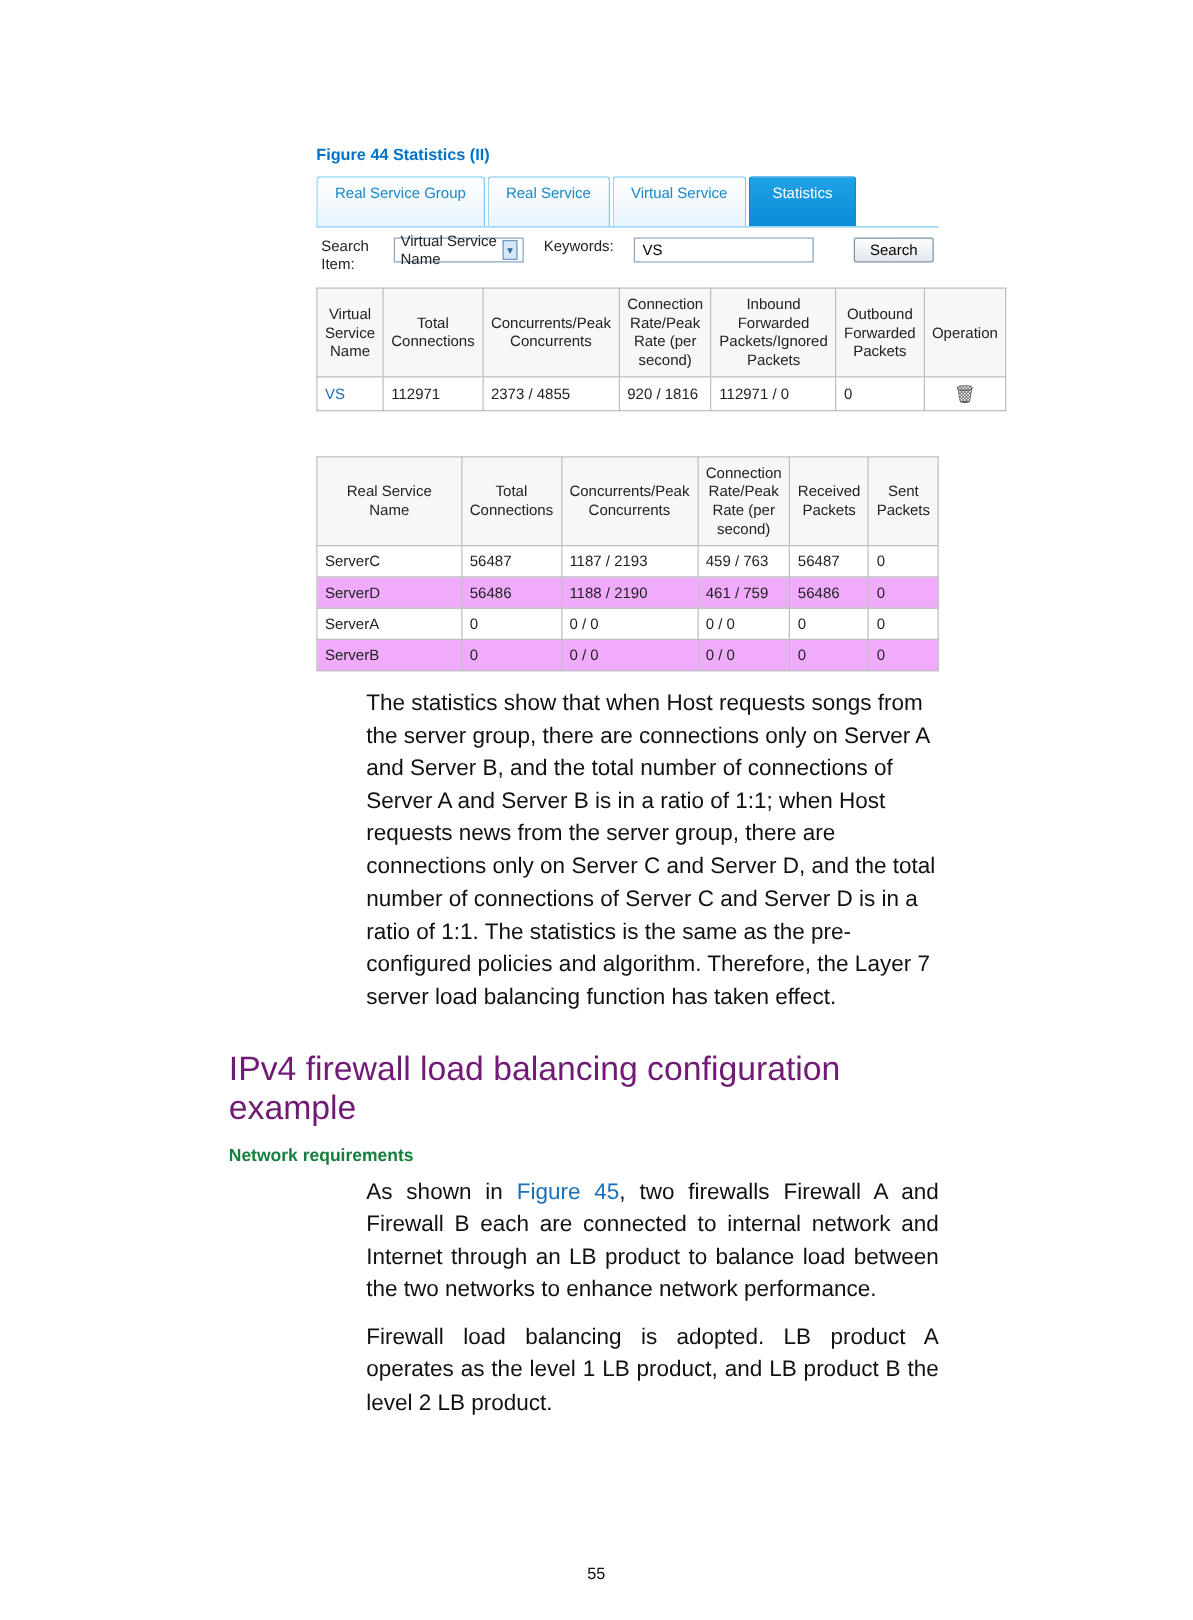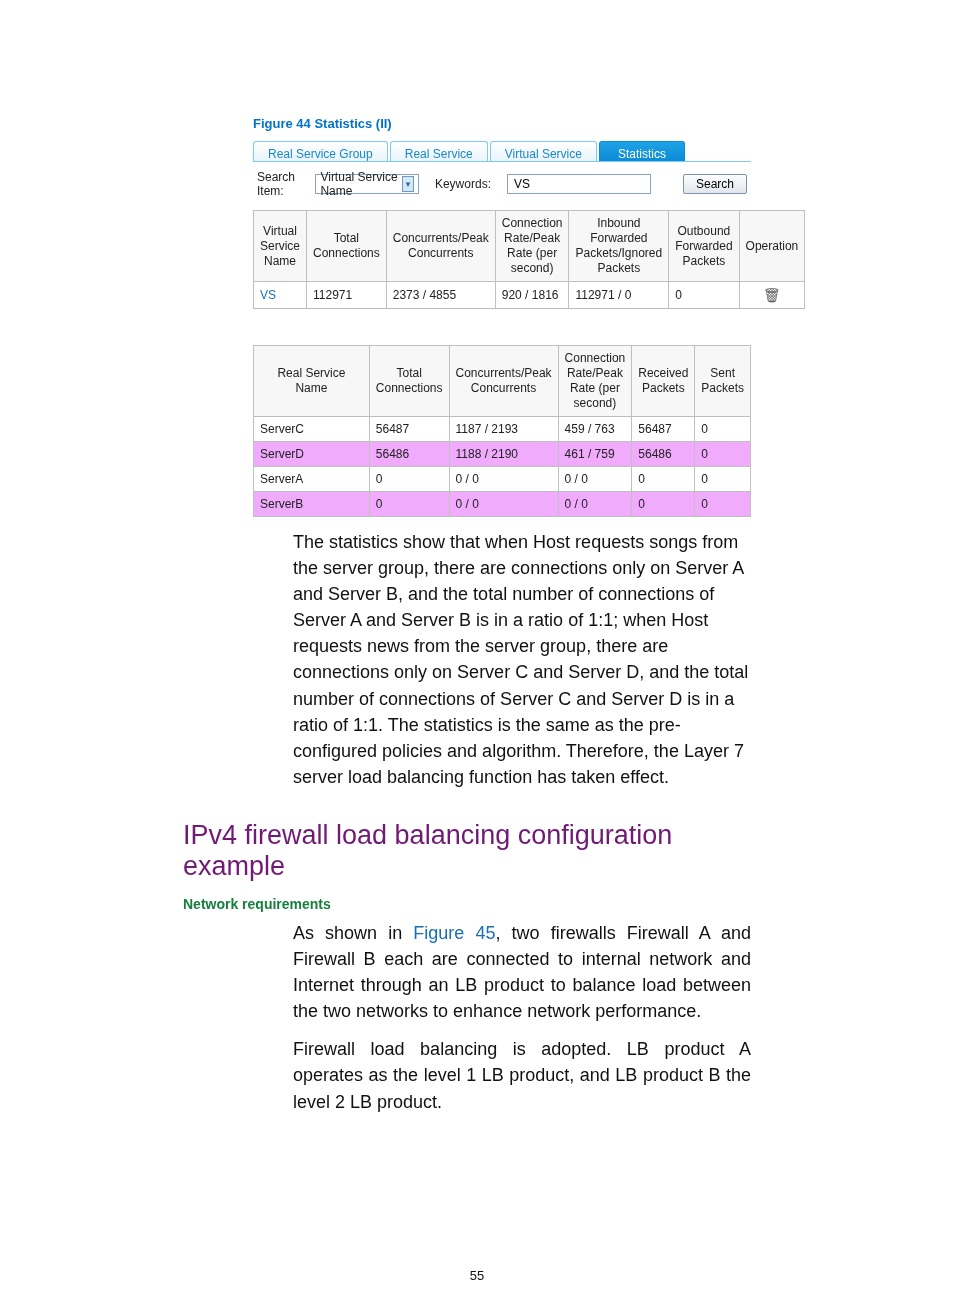--- a/index.html
+++ b/index.html
@@ -28,41 +28,41 @@
   .panel {
     margin: 0 20px 12px 70px;
   }
   
   .tabs {
     display: flex;
     border-bottom: 1px solid #7ecaf5;
     font-family: Arial, sans-serif;
   }
   .tab {
-    padding: 5px 14px 0 14px;
+    padding: 5px 14px 20px 14px;
     font-size: 12px;
     color: #1a87c8;
     border: 1px solid #7ecaf5;
     border-bottom: none;
     background: linear-gradient(#fff, #e8f4fc);
     margin-right: 2px;
     cursor: pointer;
     border-radius: 3px 3px 0 0;
   }
   .tab.active {
     background: linear-gradient(#1fa2e6, #0b8bd6);
     color: #fff;
     border-color: #0b8bd6;
     padding-left: 18px;
     padding-right: 18px;
   }
   
   .search-row {
     display: flex;
-    align-items: center;
+    align-items: flex-start;
     gap: 16px;
     padding: 8px 4px 12px 4px;
     font-size: 12px;
     font-family: Arial, sans-serif;
     color: #222;
   }
   .inpbox {
     display: inline-flex;
     align-items: center;
     border: 1px solid #8aa6c1;
@@ -167,21 +167,21 @@
     font-weight: bold;
     font-size: 14px;
     margin: 14px 0 8px 0;
   }
   .link-inline {
     color: #1a6fb6;
     cursor: pointer;
   }
   .page-number {
     position: absolute;
-    bottom: 29px;
+    bottom: 46px;
     left: 0;
     width: 100%;
     text-align: center;
     font-size: 13px;
     color: #111;
   }
 </style>
 </head>
 <body>
 

